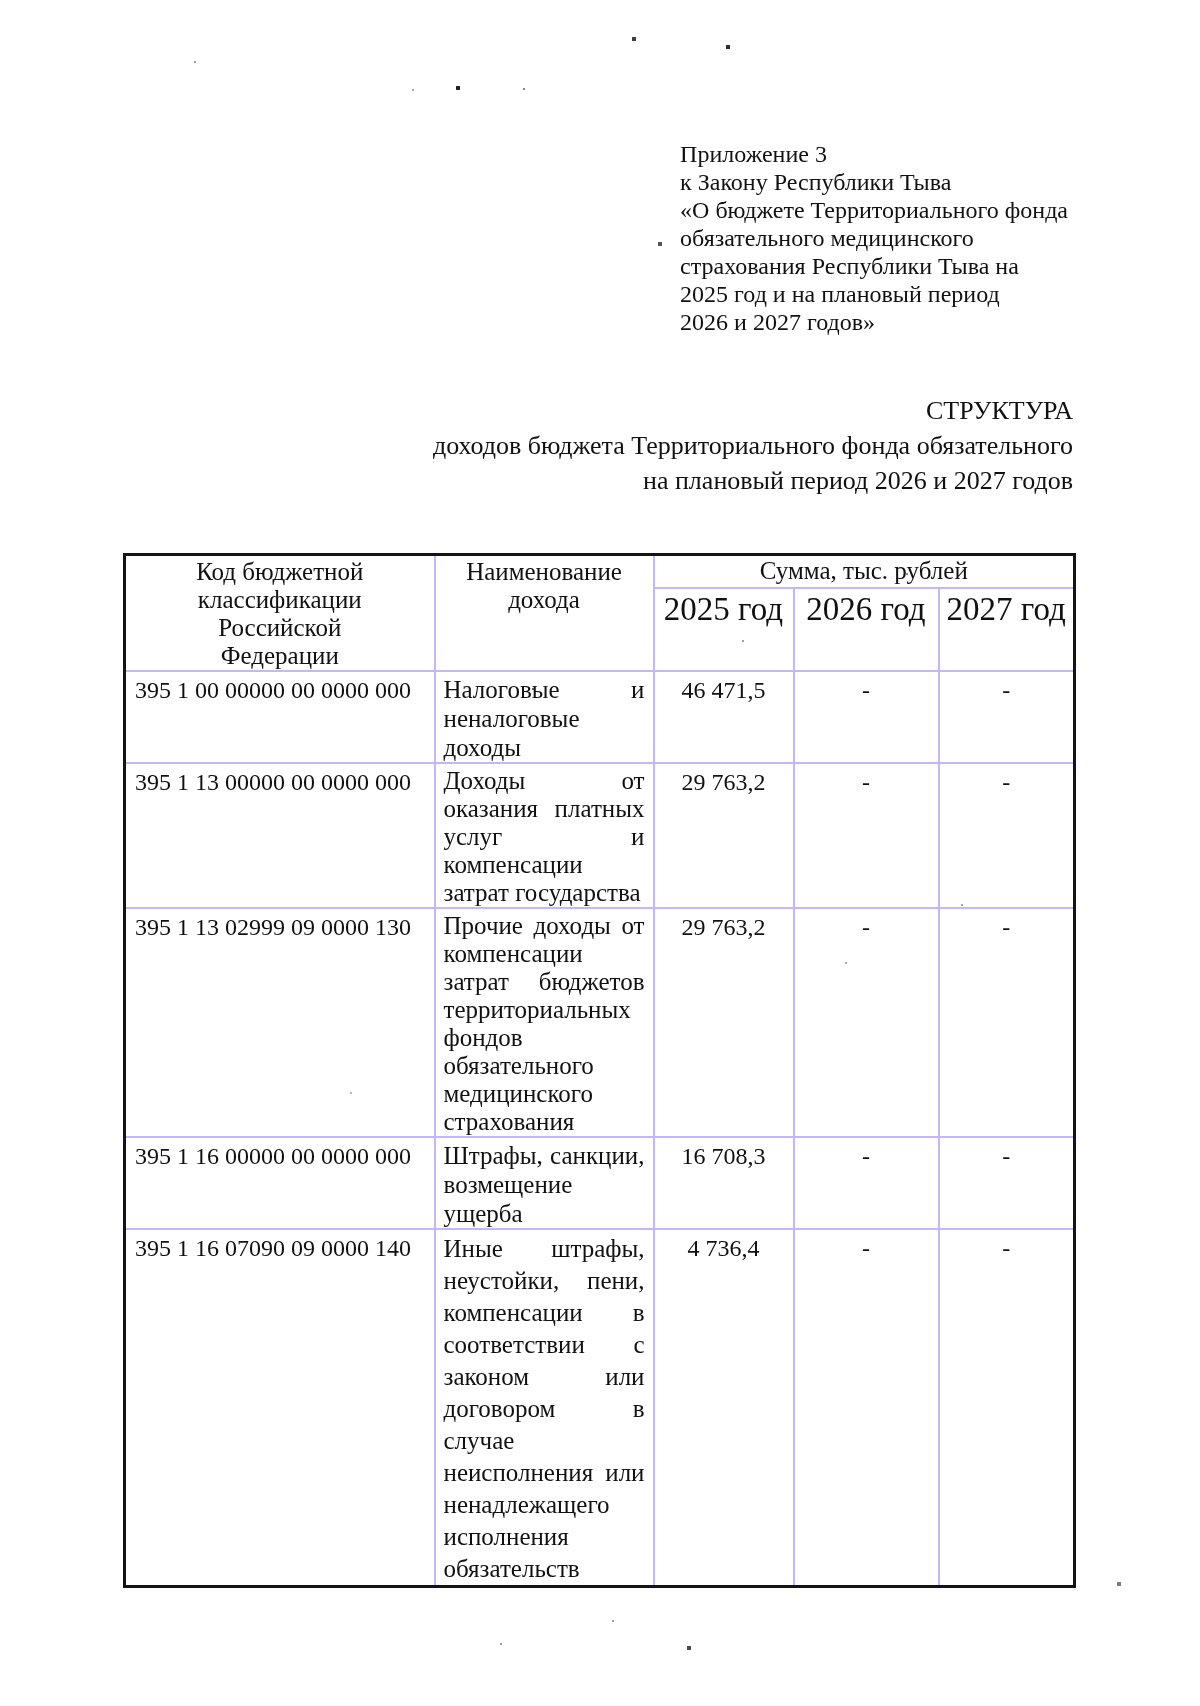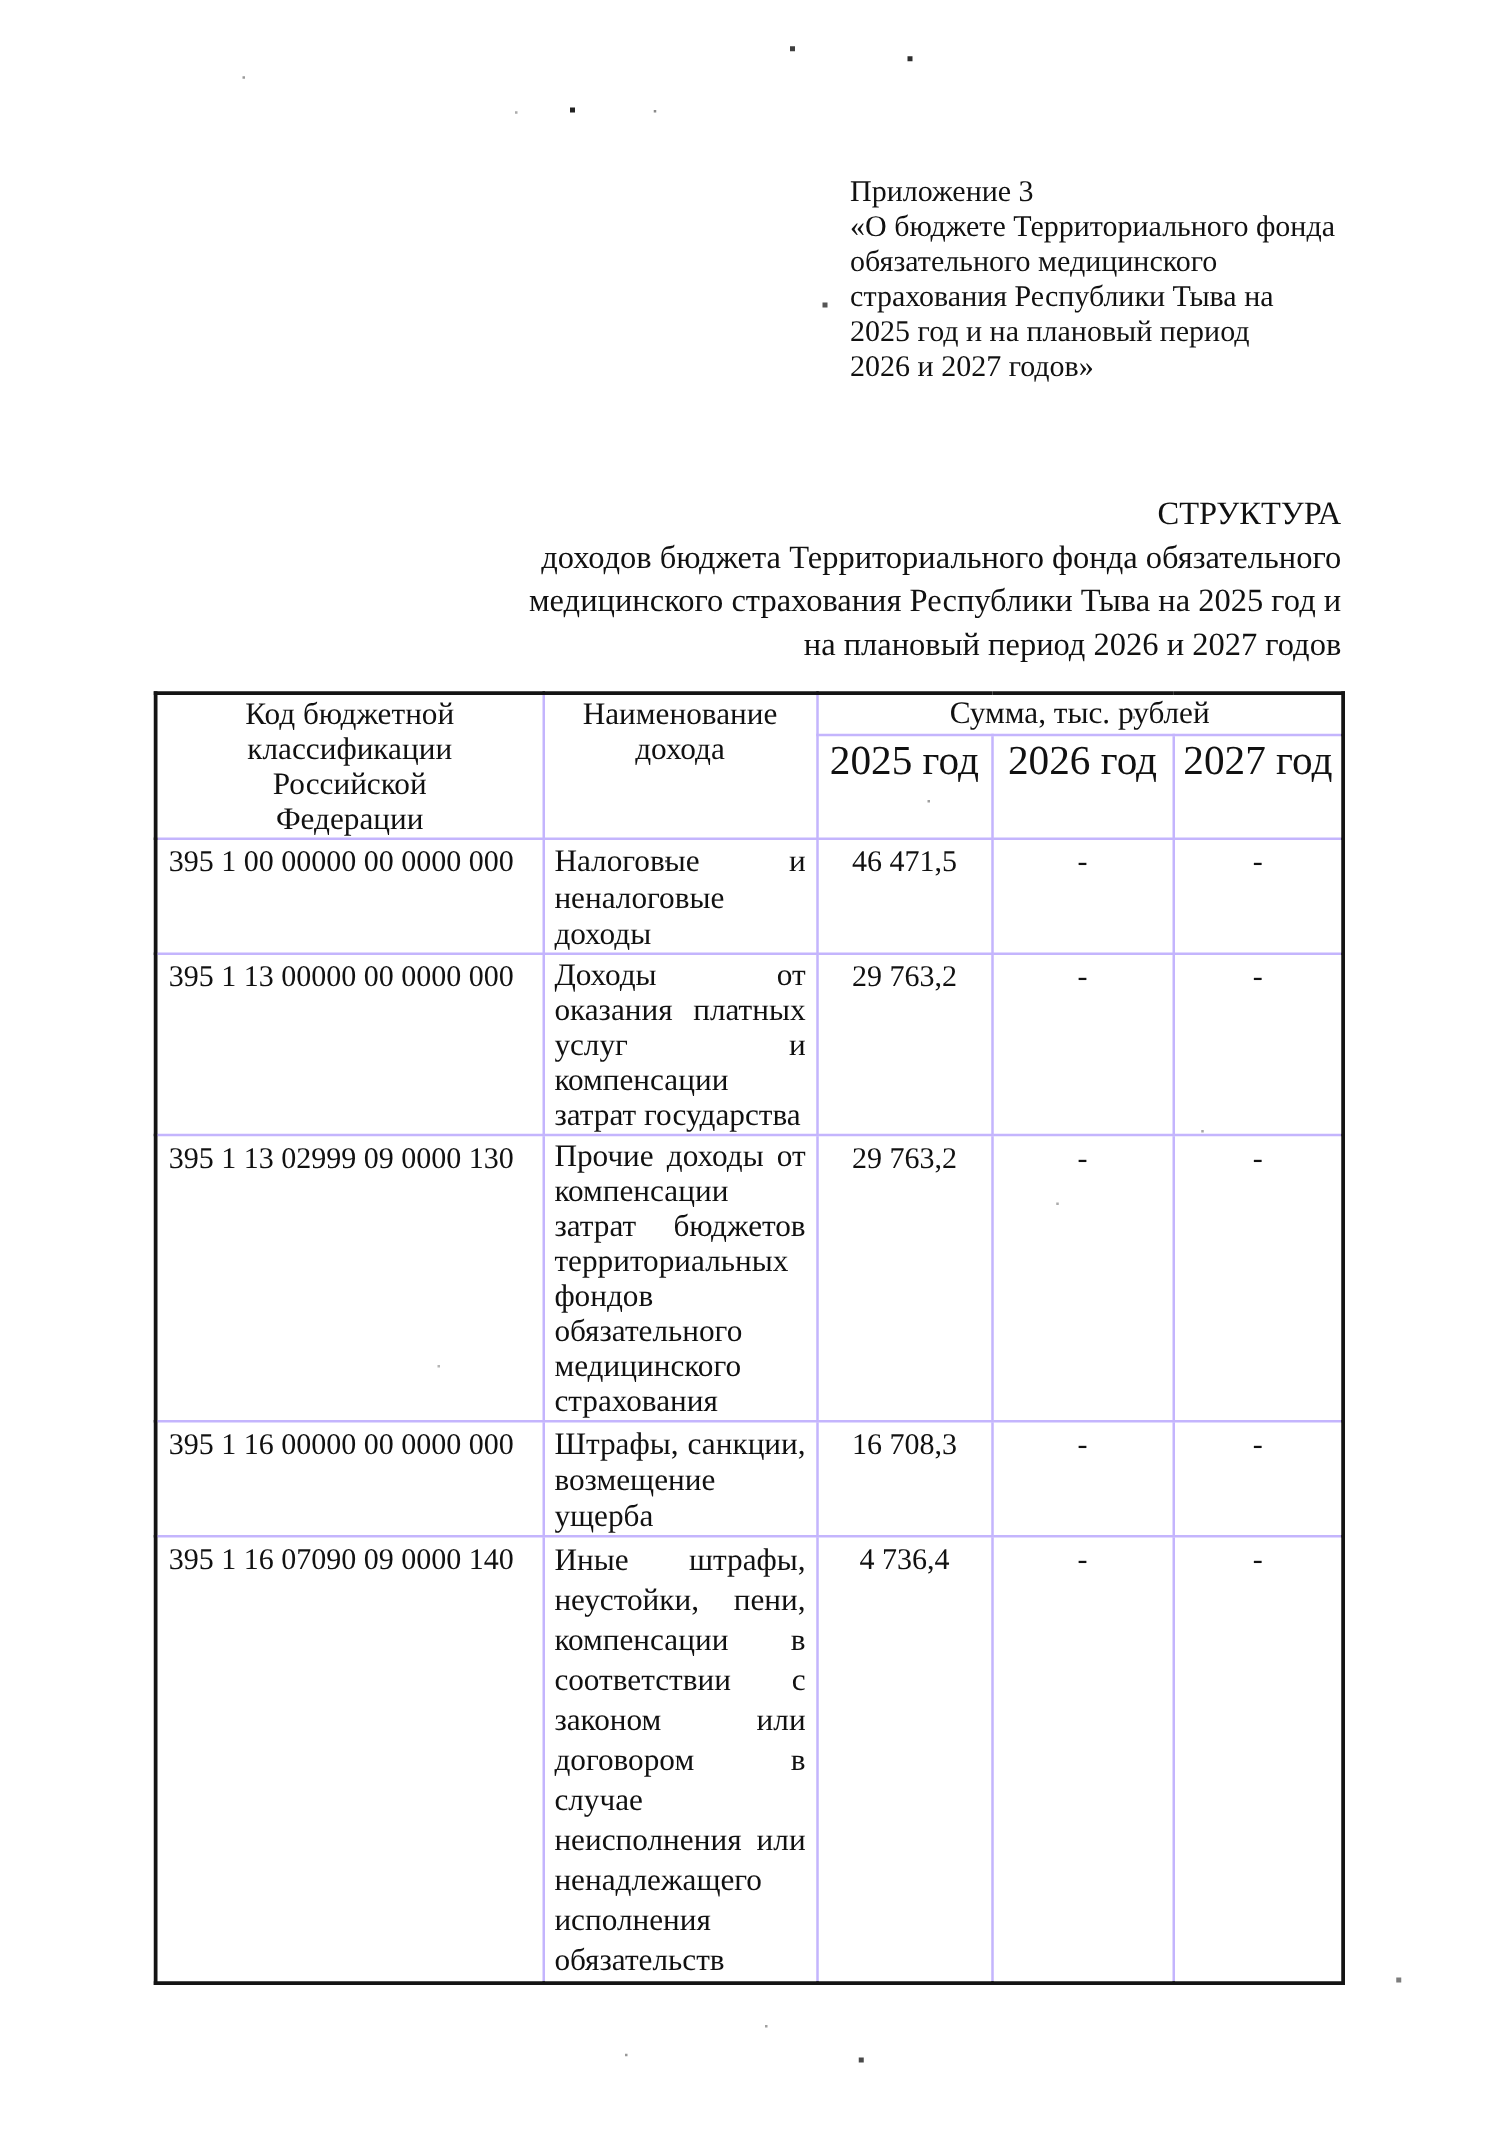--- a/index.html
+++ b/index.html
@@ -105,31 +105,31 @@
 </style>
 </head>
 <body>
 
 <div class="page">
 
   <div class="specks"></div>
 
   <div class="appendix">
     <div>Приложение 3</div>
+    <div>к Закону Республики Тыва</div>
     <div>«О бюджете Территориального фонда</div>
     <div>обязательного медицинского</div>
     <div>страхования Республики Тыва на</div>
     <div>2025 год и на плановый период</div>
     <div>2026 и 2027 годов»</div>
   </div>
 
   <div class="doc-title">
     <div>СТРУКТУРА</div>
     <div>доходов бюджета Территориального фонда обязательного</div>
-    <div>медицинского страхования Республики Тыва на 2025 год и</div>
     <div>на плановый период 2026 и 2027 годов</div>
   </div>
 
   <table class="income">
     <colgroup>
       <col class="c1">
         <col class="c2">
         <col class="c3">
         <col class="c4">
         <col class="c5">

